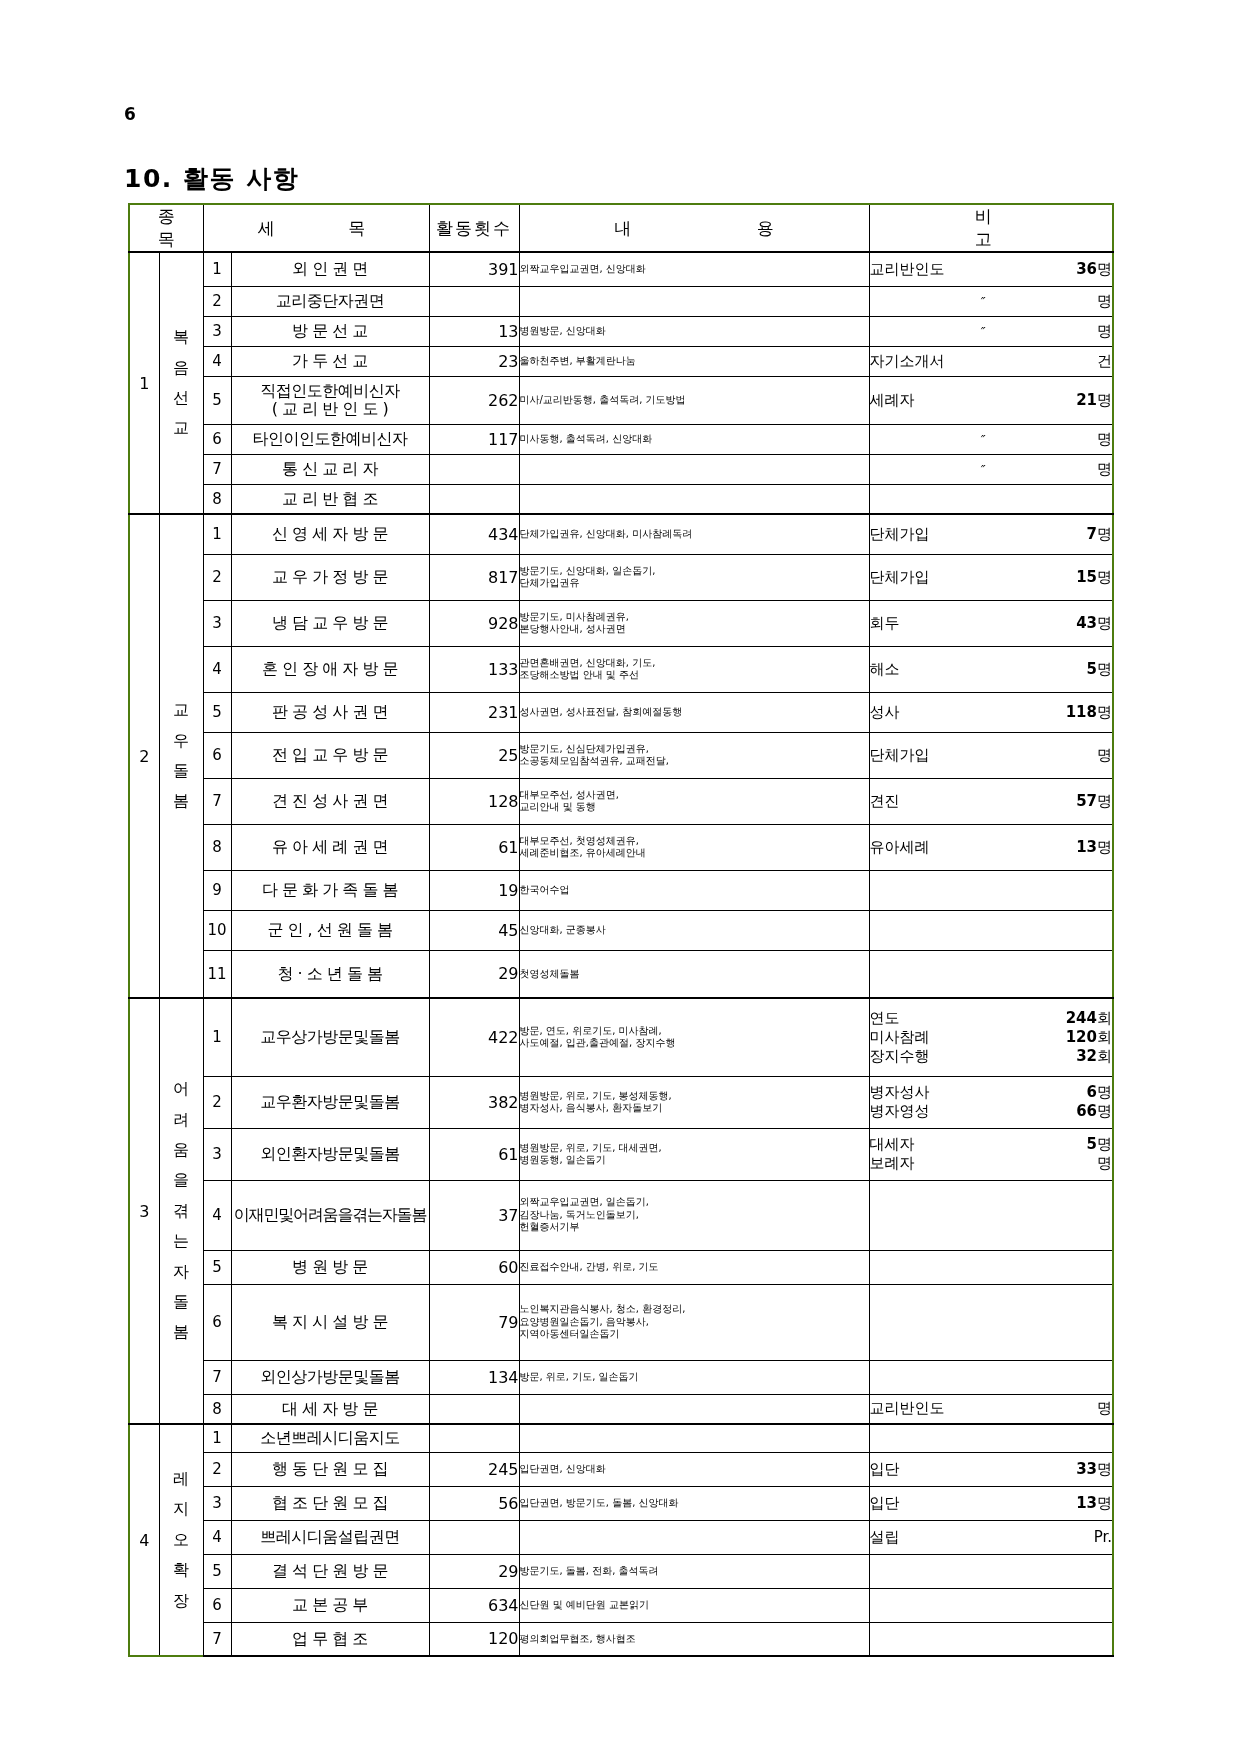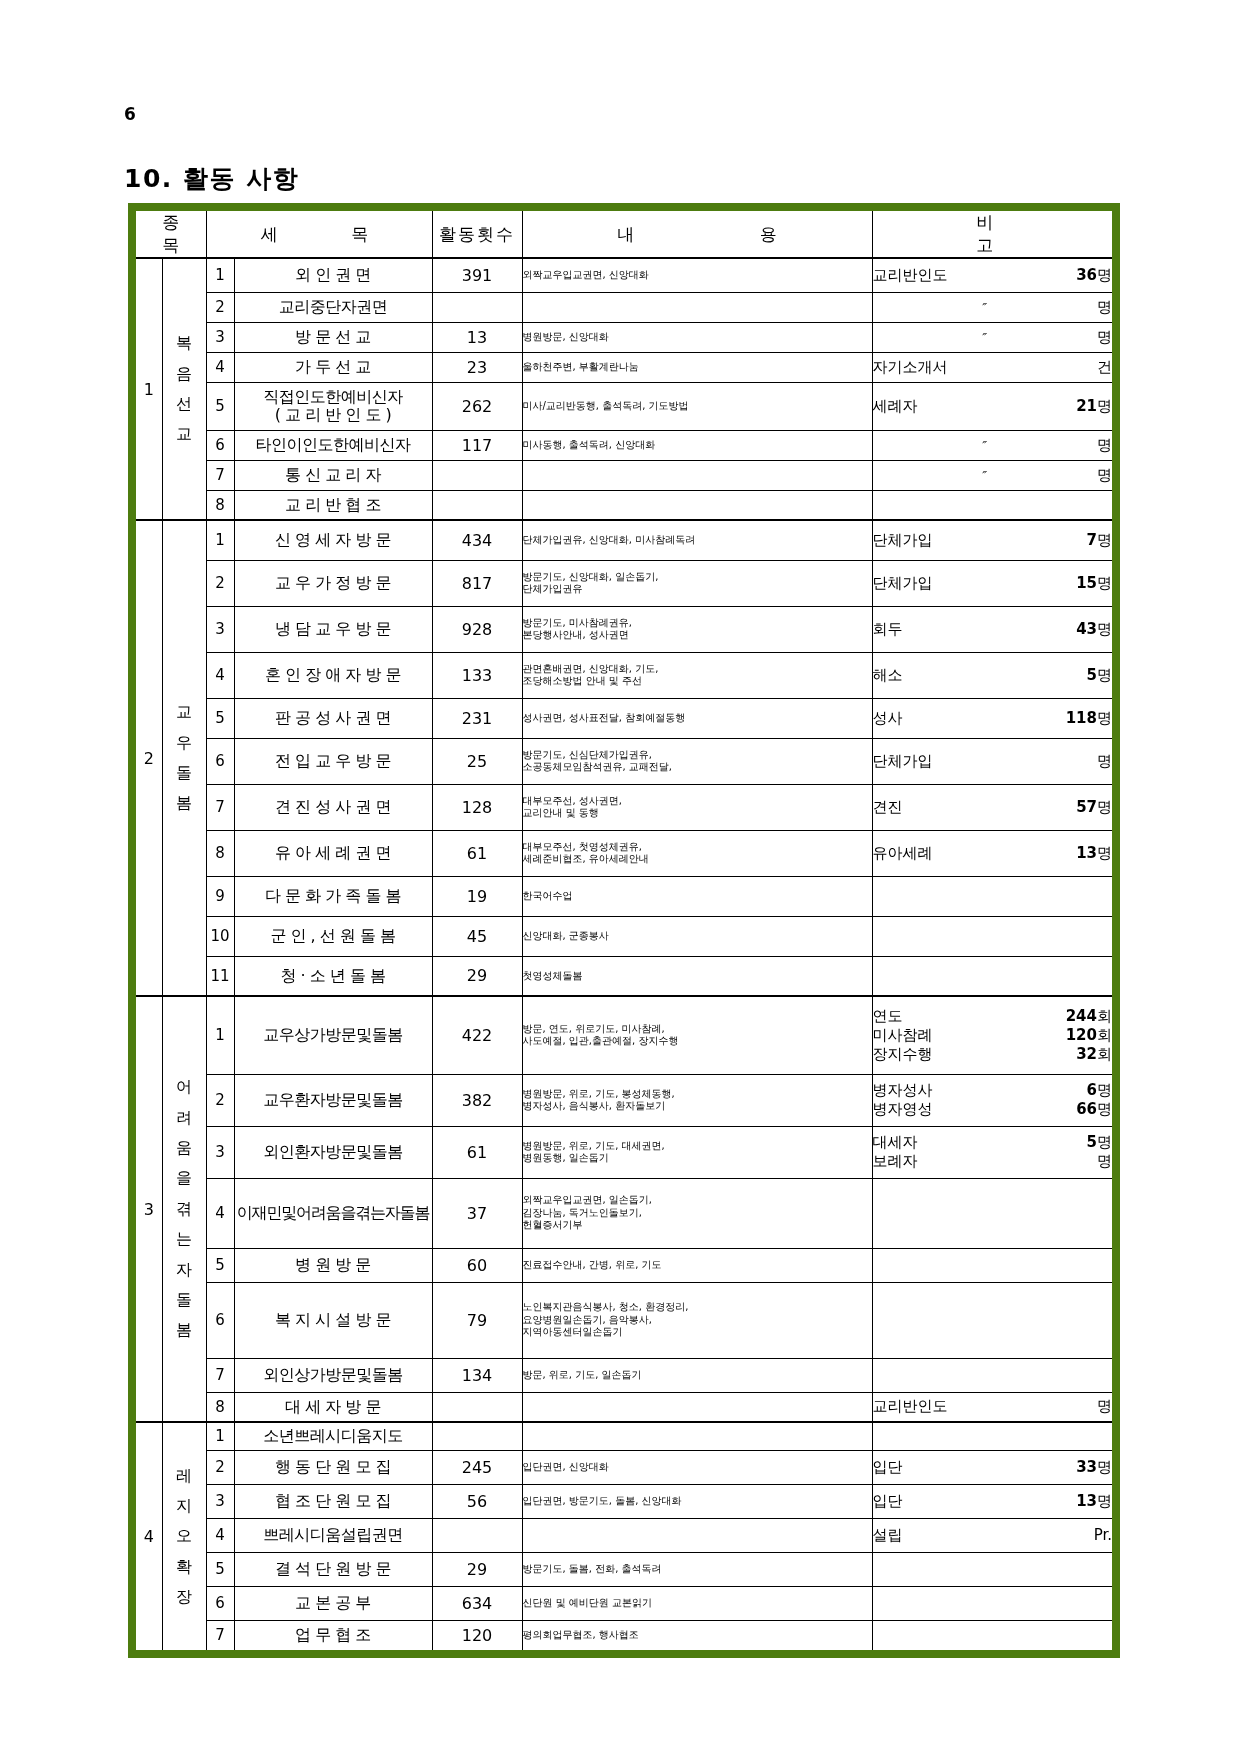--- a/index.html
+++ b/index.html
@@ -51,21 +51,21 @@
   }
   table.act td, table.act th {
     border: 1px solid #000;
     padding: 0;
     vertical-align: middle;
     font-weight: normal;
     background: #fff;
   }
   
   table.act {
-    border: 8px solid #4d7c0f;
+    border: 2px solid #4d7c0f;
   }
   
   col.c-grp    { width: 30px; }
   col.c-cat    { width: 44px; }
   col.c-no     { width: 28px; }
   col.c-item   { width: 198px; }
   col.c-count  { width: 90px; }
   col.c-detail { width: 350px; }
   col.c-note   { width: 244px; }
 
@@ -92,21 +92,21 @@
   }
   td.item {
     text-align: center;
     font-size: 16px;
     padding: 2px 4px;
     line-height: 1.15;
   }
   td.item .tight { letter-spacing: -0.5px; margin-top: 47px; }
   td.item .xtight { letter-spacing: -1.2px; font-size: 16px; }
   td.count {
-    text-align: center;
+    text-align: right;
     font-size: 16px;
   }
   td.detail {
     text-align: left;
     font-size: 10px;
     padding: 3px 6px;
     line-height: 1.25;
   }
   td.note {
     font-size: 15px;
@@ -409,21 +409,21 @@
         </tr>
         <tr style="height: 40px;">
           <td class="no">10</td>
           <td class="item"><span class="tight">군 인 , 선 원 돌 봄</span></td>
           <td class="count">45</td>
           <td class="detail">
             <div>신앙대화, 군종봉사</div>
           </td>
           <td class="note"></td>
         </tr>
-        <tr class=" thickline" style="height: 40px;">
+        <tr class=" thickline" style="height: 48px;">
           <td class="no">11</td>
           <td class="item"><span class="tight">청 · 소 년 돌 봄</span></td>
           <td class="count">29</td>
           <td class="detail">
             <div>첫영성체돌봄</div>
           </td>
           <td class="note"></td>
         </tr>
         <tr class="sect-top" style="height: 78px;">
           <td class="grp" rowspan="8">3</td>

